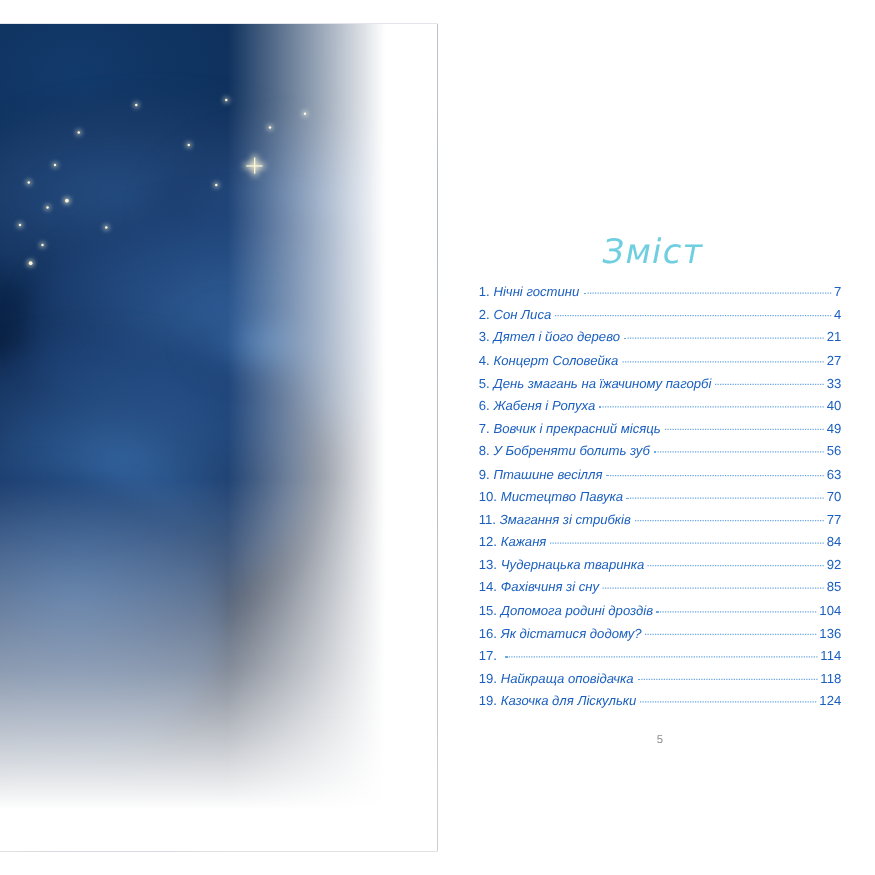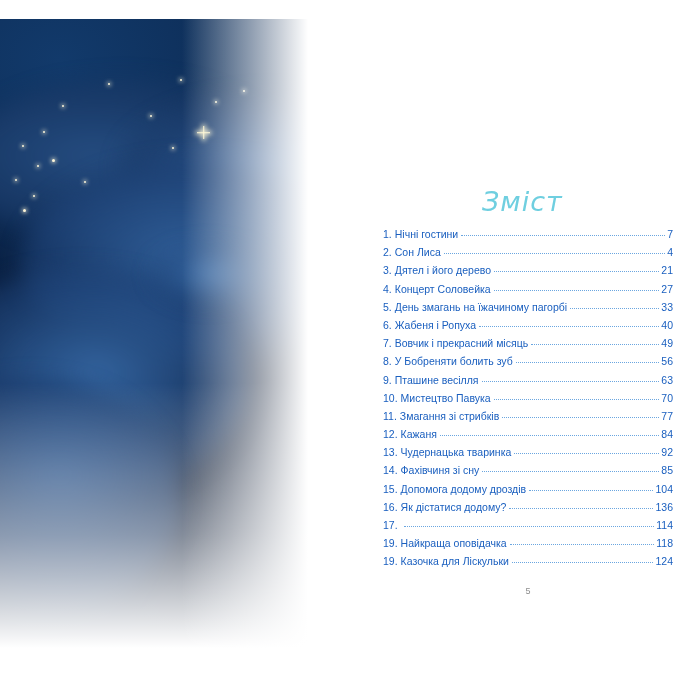--- a/index.html
+++ b/index.html
@@ -155,20 +155,21 @@
     line-height: 18.2px;
     height: 18.2px;
     white-space: nowrap;
   }
   .toc-num {
     color: #1a5fbf;
     margin-right: 3px;
   }
   .toc-label {
     color: #1a5fbf;
+    font-style: italic;
   }
   .toc-dots {
     flex: 1;
     margin: 0 2px 0 3px;
     border-bottom: 1.2px dotted #6aa6e0;
     position: relative;
     top: -2px;
     min-width: 6px;
   }
   .toc-page {
@@ -304,21 +305,21 @@
           <span class="toc-page">92</span>
         </li>
         <li class="toc-row">
           <span class="toc-num">14.</span>
           <span class="toc-label">Фахівчиня зі сну</span>
           <span class="toc-dots"></span>
           <span class="toc-page">85</span>
         </li>
         <li class="toc-row">
           <span class="toc-num">15.</span>
-          <span class="toc-label">Допомога додому дроздів</span>
+          <span class="toc-label">Допомога родині дроздів</span>
           <span class="toc-dots"></span>
           <span class="toc-page">104</span>
         </li>
         <li class="toc-row">
           <span class="toc-num">16.</span>
           <span class="toc-label">Як дістатися додому?</span>
           <span class="toc-dots"></span>
           <span class="toc-page">136</span>
         </li>
         <li class="toc-row">

